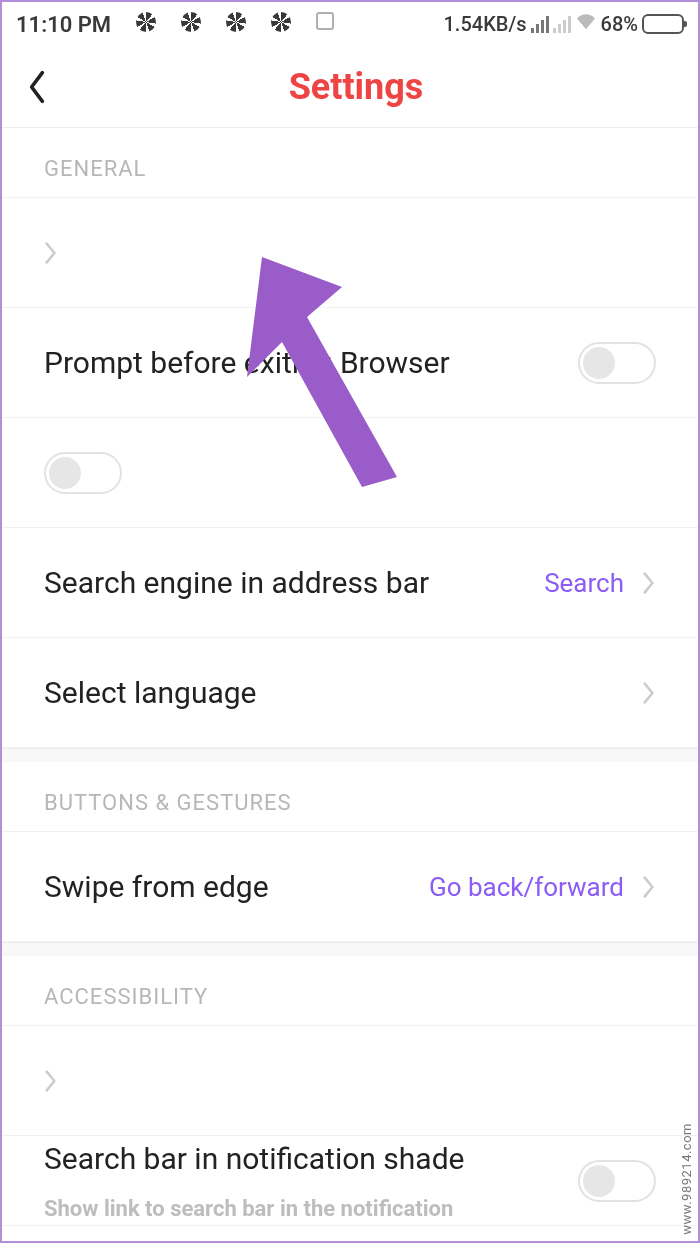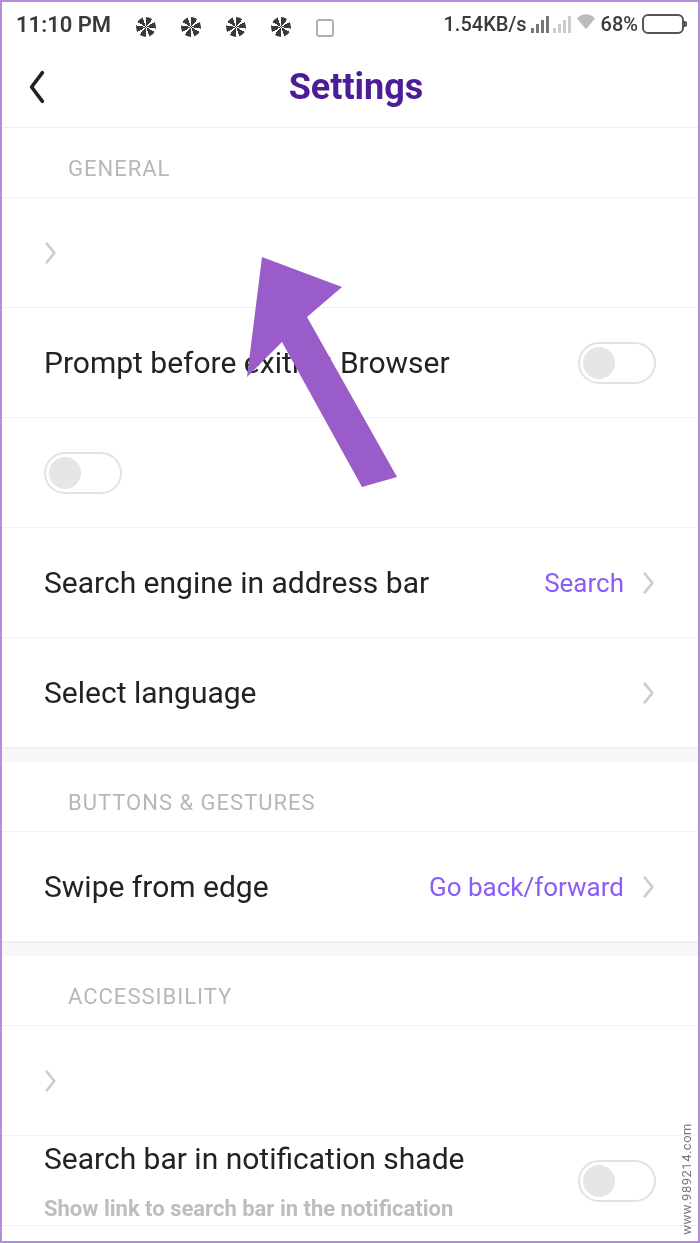--- a/index.html
+++ b/index.html
@@ -16,21 +16,21 @@
     .status-bar {
       display: flex;
       align-items: center;
       justify-content: space-between;
       height: 44px;
       padding: 0 14px;
       font-size: 22px;
       font-weight: 600;
       color: #3a3a3a;
     }
-    .status-left { display: flex; align-items: flex-end; gap: 25px; }
+    .status-left { display: flex; align-items: flex-start; gap: 25px; }
     .status-right { display: flex; align-items: center; gap: 4px; font-size: 20px; font-weight: 500; }
     .aperture {
       display:inline-block; width:20px; height:20px; border-radius:50%;
       background: conic-gradient(#3a3a3a 0 40deg, #fff 40deg 60deg, #3a3a3a 60deg 100deg, #fff 100deg 120deg, #3a3a3a 120deg 160deg, #fff 160deg 180deg, #3a3a3a 180deg 220deg, #fff 220deg 240deg, #3a3a3a 240deg 280deg, #fff 280deg 300deg, #3a3a3a 300deg 340deg, #fff 340deg 360deg);
     }
     .sq-icon {
       display:inline-block; width:18px; height:18px; border:2px solid #b0b0b0; border-radius:3px;
       font-size:10px; text-align:center; line-height:14px; color:#b0b0b0;
     }
     .signal { display:inline-flex; align-items:flex-end; gap:2px; height:18px; }
@@ -53,27 +53,27 @@
       display:flex; align-items:center; height:82px; border-bottom:1px solid #eee;
       position:relative;
     }
     .back-btn {
       width:70px; height:100%; display:flex; align-items:center; justify-content:center;
       cursor:pointer;
     }
     .back-btn svg { width:22px; height:36px; }
     .header-title {
       position:absolute; left:0; right:0; text-align:center;
-      font-size:36px; font-weight:700; color:#4c1d95;
+      font-size:36px; font-weight:700; color:#ef4444;
       pointer-events:none;
       margin-left:12px;
     }
     
     .section-header {
-      padding: 28px 66px 16px;
+      padding: 28px 42px 16px;
       font-size:22px; color:#b7b7b7; letter-spacing:1px;
       border-bottom:1px solid #f1f1f1;
     }
     .section-gap {
       height:14px; background:#f8f8f8; border-top:1px solid #eee; border-bottom:1px solid #f6f6f6;
     }
     .row {
       display:flex; align-items:center; justify-content:space-between;
       padding: 0 42px; min-height:110px;
       border-bottom:1px solid #f1f1f1;

